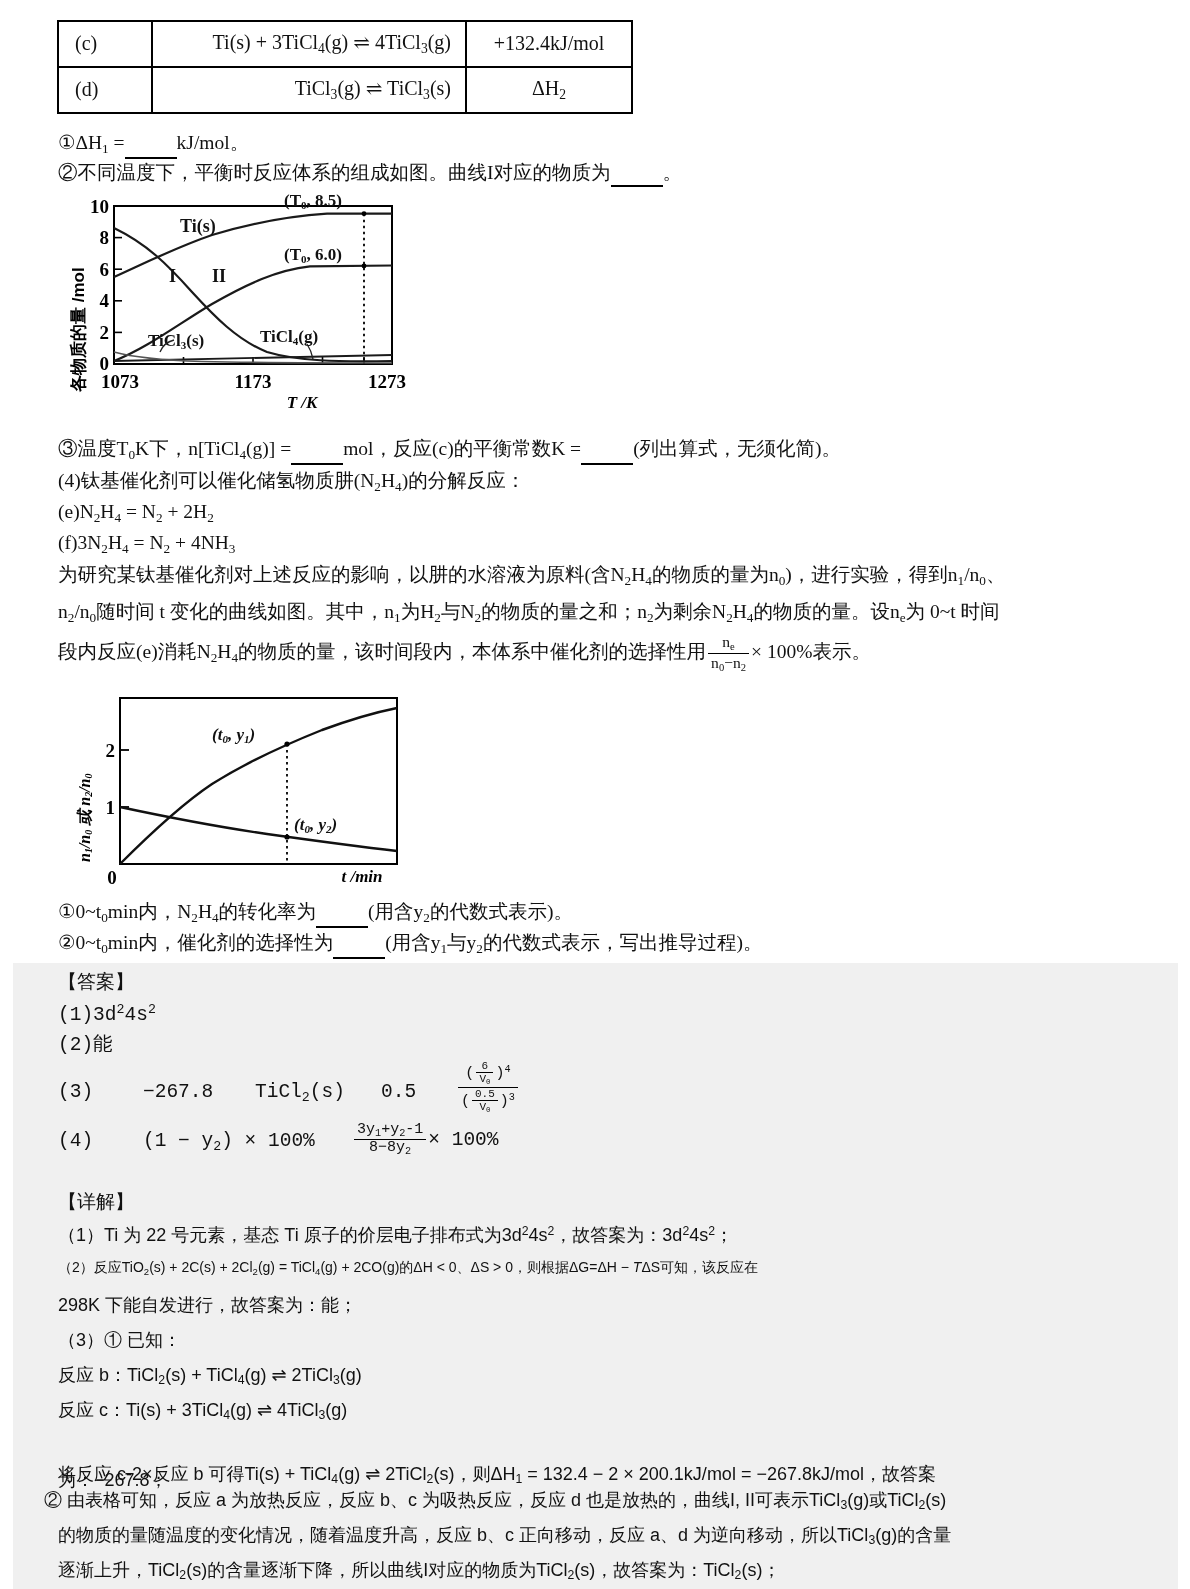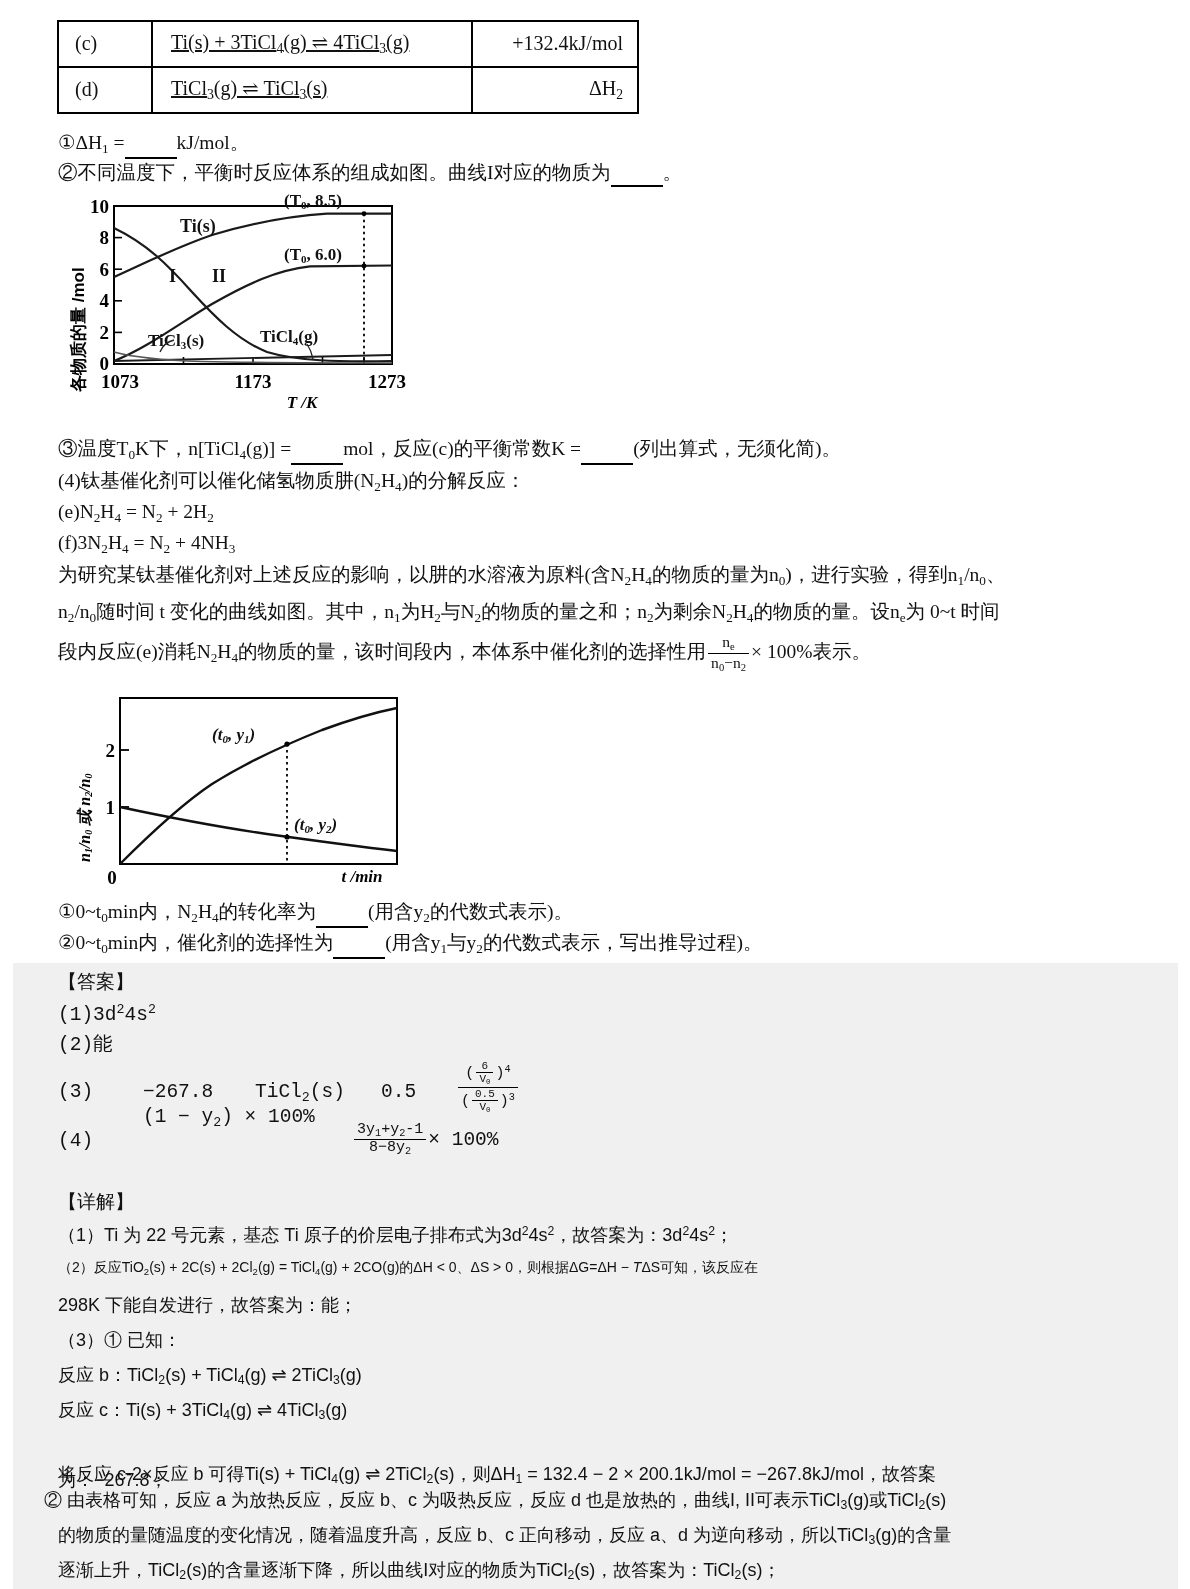--- a/index.html
+++ b/index.html
@@ -30,22 +30,22 @@
     font-size: 20px;
   }
   .rxn-table td {
     border: 2px solid #000;
     padding: 8px 14px;
     vertical-align: middle;
     line-height: 1.25;
     white-space: nowrap;
   }
   .rxn-table td.c-label { width: 62px; text-align: left; padding-left: 16px;}
-  .rxn-table td.c-eq    { width: 286px; text-align: left; padding-left: 18px; text-decoration: underline;}
-  .rxn-table td.c-dh    { width: 136px; text-align: right; padding-left: 14px;}
+  .rxn-table td.c-eq    { width: 286px; text-align: right; padding-left: 12px;}
+  .rxn-table td.c-dh    { width: 136px; text-align: center; padding-left: 14px;}
 
   
   .qline {
     position: absolute;
     font-size: 19.5px;
     line-height: 1.5;
     white-space: nowrap;
   }
   .blank {
     display: inline-block;
@@ -268,21 +268,21 @@
   </div>
   <div class="ansline" style="left:381px; top:1078px;">0.5</div>
   <div class="ansline" style="left:456px; top:1060px; font-size:15px;">
     <span class="frac" style="font-size:15px;">
       <span class="num">(<span class="frac" style="font-size:11px;"><span class="num">6</span><span class="den">V<sub>0</sub></span></span>)<sup>4</sup></span>
       <span class="den">(<span class="frac" style="font-size:11px;"><span class="num">0.5</span><span class="den">V<sub>0</sub></span></span>)<sup>3</sup></span>
     </span>
   </div>
 
   <div class="ansline" style="left:58px; top:1127px;">(4)</div>
-  <div class="ansline" style="left:143px; top:1103px;">
+  <div class="ansline" style="left:143px; top:1127px;">
     <span>(1 − y<sub>2</sub>) × 100%</span>
   </div>
   <div class="ansline" style="left:352px; top:1122px;">
     <span class="frac" style="font-size:15px;">
       <span class="num">3y<sub>1</sub>+y<sub>2</sub>-1</span>
       <span class="den">8−8y<sub>2</sub></span>
     </span><span>× 100%</span>
   </div>
 
   <div class="ansline sans" style="left:58px; top:1188px; font-size:19px;">【详解】</div>

